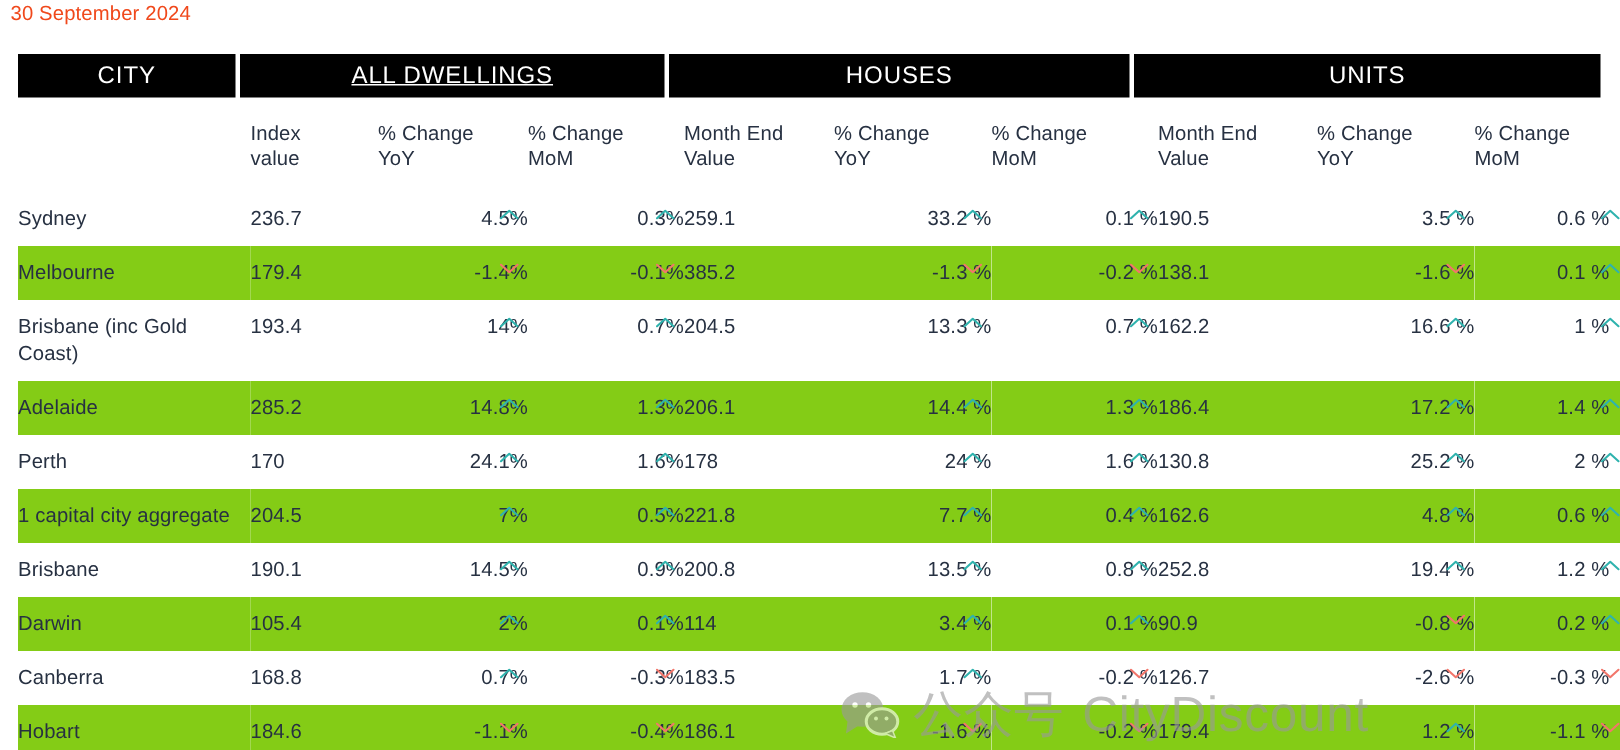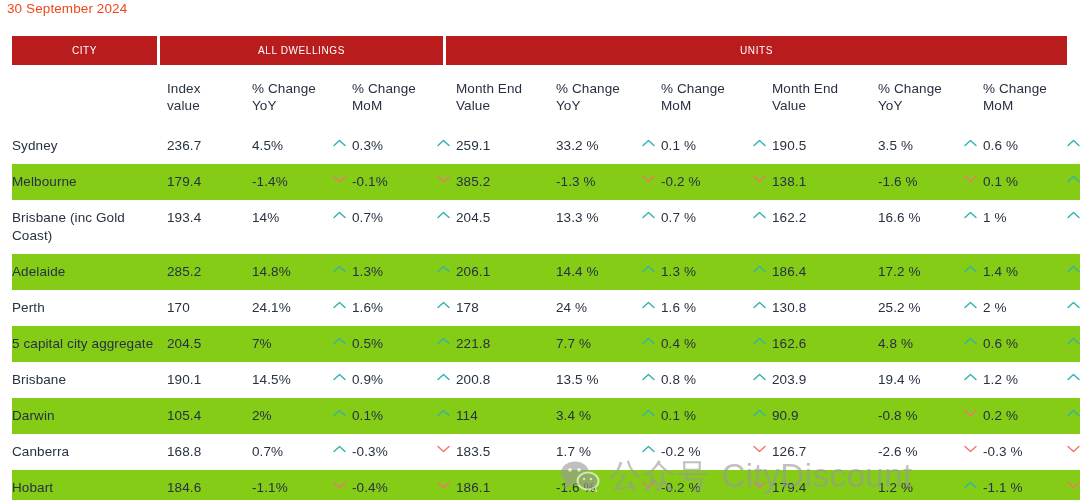--- a/index.html
+++ b/index.html
@@ -21,29 +21,29 @@
     white-space:nowrap;
   }
 
   
   .group-bar{
     position:absolute;top:36px;height:29px;
     display:flex;gap:3px;
     left:12px;right:13px;
   }
   .group-cell{
-    background:#b91c1c;
+    background:#000000;
     color:#ffffff;
-    font-size:10px;
+    font-size:16px;
     letter-spacing:.6px;
     display:flex;align-items:center;justify-content:center;
     box-sizing:border-box;
   }
   .gc-city{width:145px;flex:0 0 145px;}
-  .gc-all{width:283px;flex:0 0 283px;}
+  .gc-all{width:283px;flex:0 0 283px;text-decoration:underline;}
   .gc-houses{width:307px;flex:0 0 307px;}
   .gc-units{flex:1 1 auto;}
 
   
   table.grid{
     position:absolute;
     left:0;top:68px;
     width:1080px;
     border-collapse:collapse;
     table-layout:fixed;
@@ -74,21 +74,21 @@
   table.grid td{
     font-size:13.5px;
     color:#273142;
     padding:9px 0 9px 0;
     vertical-align:top;
     line-height:18px;
     letter-spacing:.1px;
   }
   td.city{padding-left:12px;padding-right:8px;}
   td.val{}
-  td.pct{position:relative;padding-right:26px;text-align:left;}
+  td.pct{position:relative;padding-right:26px;text-align:right;}
   tr.stripe td{background:#84cc16;}
   tr td:first-child{border-left:12px solid transparent;}
   tr.stripe td:first-child{
     background-clip:padding-box;
   }
   tr td:last-child{padding-right:13px;}
 
   .arrow{
     position:absolute;right:6px;top:11px;
     width:13px;height:8px;
@@ -119,20 +119,21 @@
 </head>
 <body>
 
 <div class="wrap">
 
   <div class="date-line">30 September 2024</div>
 
   <div class="group-bar">
     <div class="group-cell gc-city">CITY</div>
     <div class="group-cell gc-all">ALL DWELLINGS</div>
+    <div class="group-cell gc-houses">HOUSES</div>
     <div class="group-cell gc-units">UNITS</div>
   </div>
 
   <table class="grid">
     <colgroup>
       <col class="c-city">
         <col class="c-n1">
         <col class="c-n2">
         <col class="c-n3">
       <col class="c-n4">
@@ -358,21 +359,21 @@
                 <polyline points="1,6.5 6.5,1.5 12,6.5" fill="none" stroke-width="1.4" stroke-linecap="round" stroke-linejoin="round"></polyline>
               </svg>
             </span></td>
           <td class="pct"><span>2 %</span><span class="arrow up">
               <svg width="13" height="8" viewBox="0 0 13 8">
                 <polyline points="1,6.5 6.5,1.5 12,6.5" fill="none" stroke-width="1.4" stroke-linecap="round" stroke-linejoin="round"></polyline>
               </svg>
             </span></td>
         </tr>
         <tr class="stripe">
-          <td class="city">5 capital city aggregate</td>
+          <td class="city">1 capital city aggregate</td>
           <td class="val">204.5</td>
           <td class="pct"><span>7%</span><span class="arrow up">
               <svg width="13" height="8" viewBox="0 0 13 8">
                 <polyline points="1,6.5 6.5,1.5 12,6.5" fill="none" stroke-width="1.4" stroke-linecap="round" stroke-linejoin="round"></polyline>
               </svg>
             </span></td>
           <td class="pct"><span>0.5%</span><span class="arrow up">
               <svg width="13" height="8" viewBox="0 0 13 8">
                 <polyline points="1,6.5 6.5,1.5 12,6.5" fill="none" stroke-width="1.4" stroke-linecap="round" stroke-linejoin="round"></polyline>
               </svg>
@@ -417,21 +418,21 @@
           <td class="pct"><span>13.5 %</span><span class="arrow up">
               <svg width="13" height="8" viewBox="0 0 13 8">
                 <polyline points="1,6.5 6.5,1.5 12,6.5" fill="none" stroke-width="1.4" stroke-linecap="round" stroke-linejoin="round"></polyline>
               </svg>
             </span></td>
           <td class="pct"><span>0.8 %</span><span class="arrow up">
               <svg width="13" height="8" viewBox="0 0 13 8">
                 <polyline points="1,6.5 6.5,1.5 12,6.5" fill="none" stroke-width="1.4" stroke-linecap="round" stroke-linejoin="round"></polyline>
               </svg>
             </span></td>
-          <td class="val">203.9</td>
+          <td class="val">252.8</td>
           <td class="pct"><span>19.4 %</span><span class="arrow up">
               <svg width="13" height="8" viewBox="0 0 13 8">
                 <polyline points="1,6.5 6.5,1.5 12,6.5" fill="none" stroke-width="1.4" stroke-linecap="round" stroke-linejoin="round"></polyline>
               </svg>
             </span></td>
           <td class="pct"><span>1.2 %</span><span class="arrow up">
               <svg width="13" height="8" viewBox="0 0 13 8">
                 <polyline points="1,6.5 6.5,1.5 12,6.5" fill="none" stroke-width="1.4" stroke-linecap="round" stroke-linejoin="round"></polyline>
               </svg>
             </span></td>

